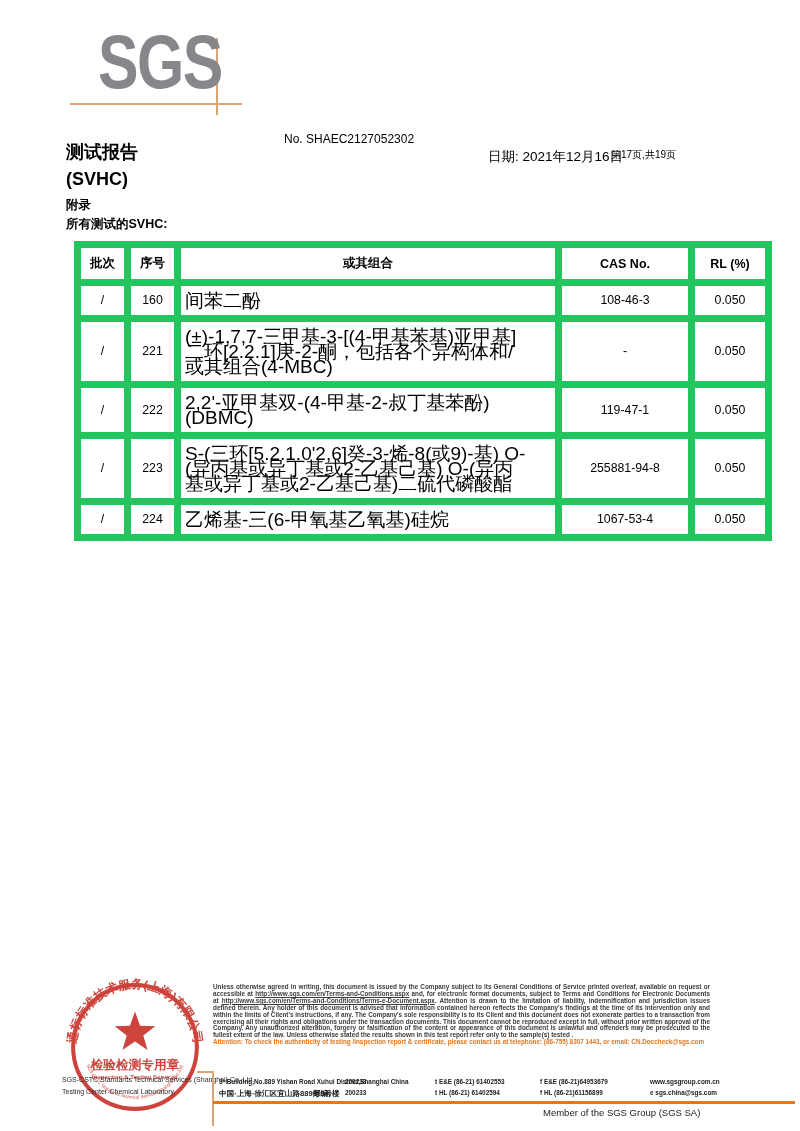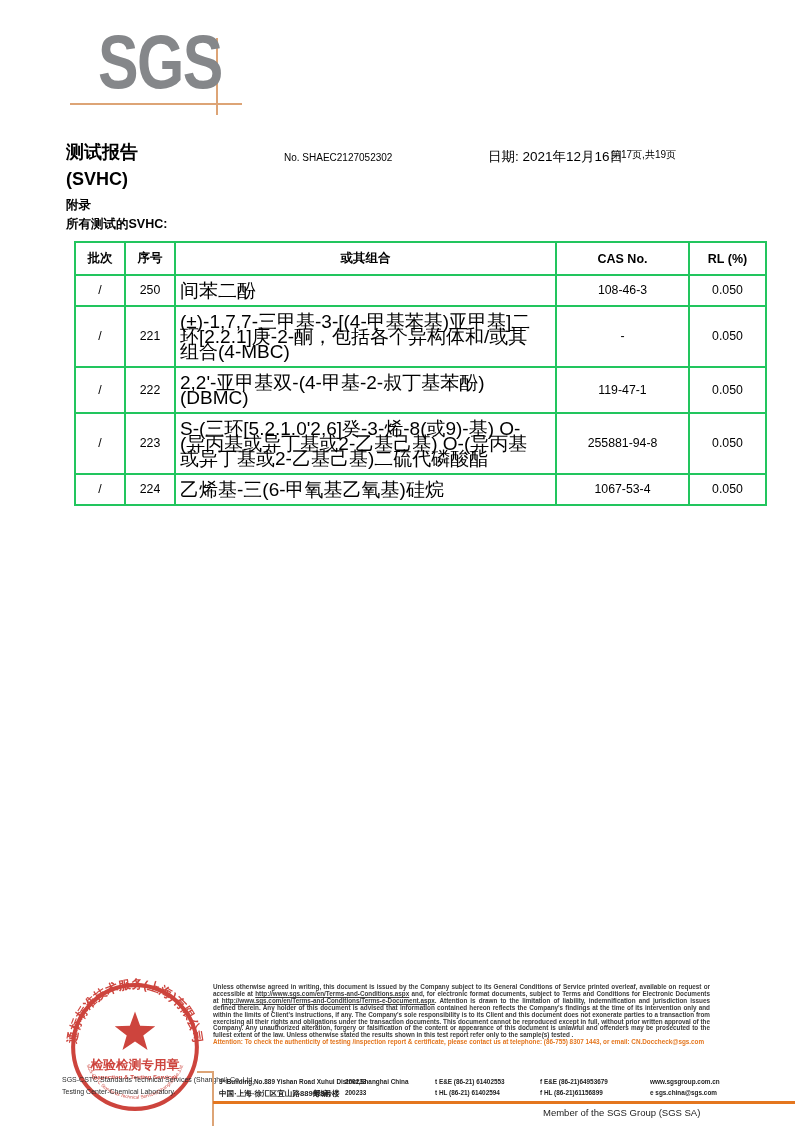--- a/index.html
+++ b/index.html
@@ -16,30 +16,30 @@
 
   
   .logo-hline{position:absolute;left:70px;top:103px;width:172px;height:2px;background:var(--crop-orange);}
   .logo-vline{position:absolute;left:216px;top:38px;width:2px;height:77px;background:var(--crop-orange);}
   .logo-text{position:absolute;left:98px;top:24px;font-size:76px;font-weight:bold;color:var(--logo-gray);
              transform:scaleX(0.80);transform-origin:left top;letter-spacing:-2px;line-height:1;}
 
   
   .title1{position:absolute;left:66px;top:140px;font-size:18px;font-weight:600;}
   .title2{position:absolute;left:66px;top:169px;font-size:18px;font-weight:600;}
-  .report-no{position:absolute;left:284px;top:152px;font-size:10px;}
+  .report-no{position:absolute;left:284px;top:132px;font-size:12px;}
   .report-date{position:absolute;left:488px;top:148px;font-size:13.5px;}
   .page-info{position:absolute;left:611px;top:148px;font-size:10px;}
   .appendix{position:absolute;left:66px;top:197px;font-size:12.5px;font-weight:bold;}
   .subtitle{position:absolute;left:66px;top:216px;font-size:12.5px;font-weight:bold;}
 
   
   .svhc-table{position:absolute;left:74px;top:241px;width:691px;border-collapse:collapse;
               table-layout:fixed;border:2px solid #000;}
-  .svhc-table th,.svhc-table td{border:2px solid #22c55e;vertical-align:middle;}
+  .svhc-table th,.svhc-table td{border:7px solid #22c55e;vertical-align:middle;}
   .svhc-table th{font-size:12.5px;font-weight:bold;padding:7px 2px;text-align:center;}
   .svhc-table td{font-size:12.3px;line-height:15px;padding:7px 4px;}
   col.w-batch{width:50px;} col.w-no{width:50px;} col.w-name{width:381px;}
   col.w-cas{width:133px;} col.w-rl{width:77px;}
   .svhc-table td.c-batch,.svhc-table td.c-no,.svhc-table td.c-cas,.svhc-table td.c-rl{text-align:center;}
   .svhc-table td.c-name{text-align:left;font-size:19px;padding:7px 24px 7px 4px;}
 
   
   .stamp{position:absolute;left:64px;top:976px;width:142px;height:142px;mix-blend-mode:multiply;opacity:.92;}
   .company-lines{position:absolute;left:62px;top:1074px;font-size:7px;line-height:12px;color:#2c2c2c;}
@@ -87,21 +87,21 @@
           <th>批次</th>
           <th>序号</th>
           <th>或其组合</th>
           <th>CAS No.</th>
           <th>RL (%)</th>
         </tr>
     </thead>
     <tbody>
         <tr>
           <td class="c-batch">/</td>
-          <td class="c-no">250</td>
+          <td class="c-no">160</td>
           <td class="c-name">间苯二酚</td>
           <td class="c-cas">108-46-3</td>
           <td class="c-rl">0.050</td>
         </tr>
         <tr>
           <td class="c-batch">/</td>
           <td class="c-no">221</td>
           <td class="c-name">(±)-1,7,7-三甲基-3-[(4-甲基苯基)亚甲基]二环[2.2.1]庚-2-酮，包括各个异构体和/或其组合(4-MBC)</td>
           <td class="c-cas">-</td>
           <td class="c-rl">0.050</td>

